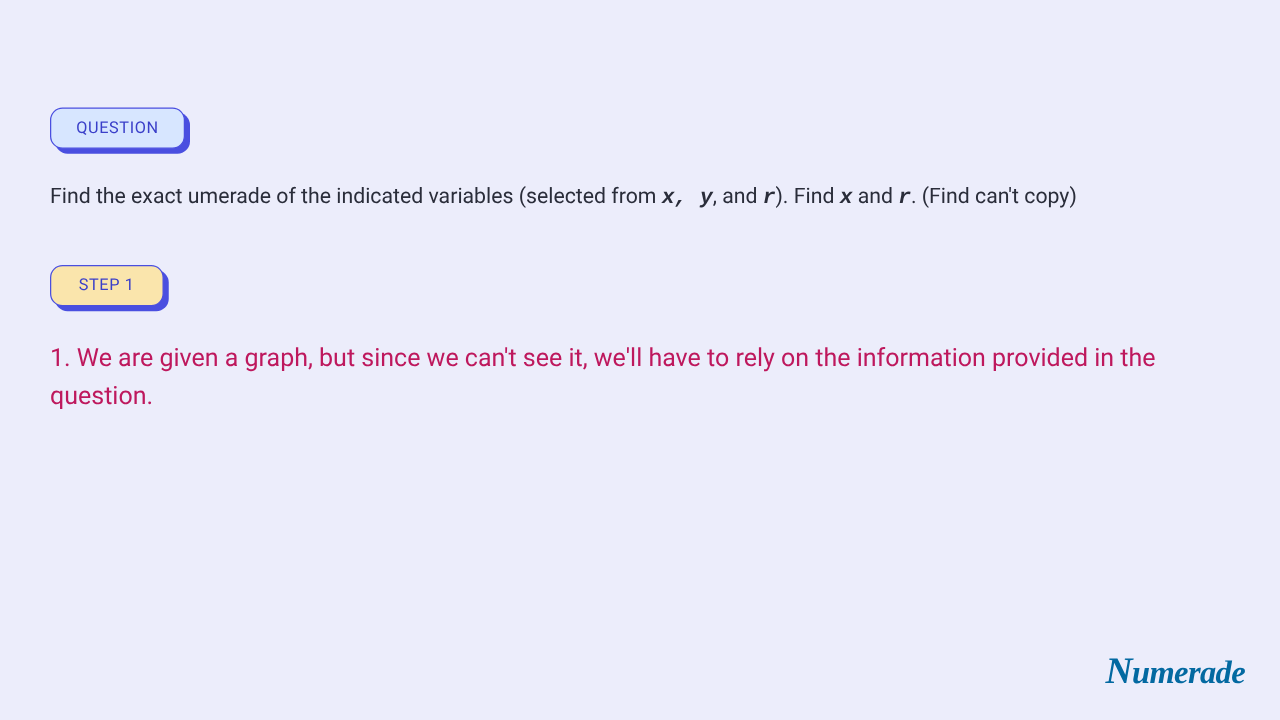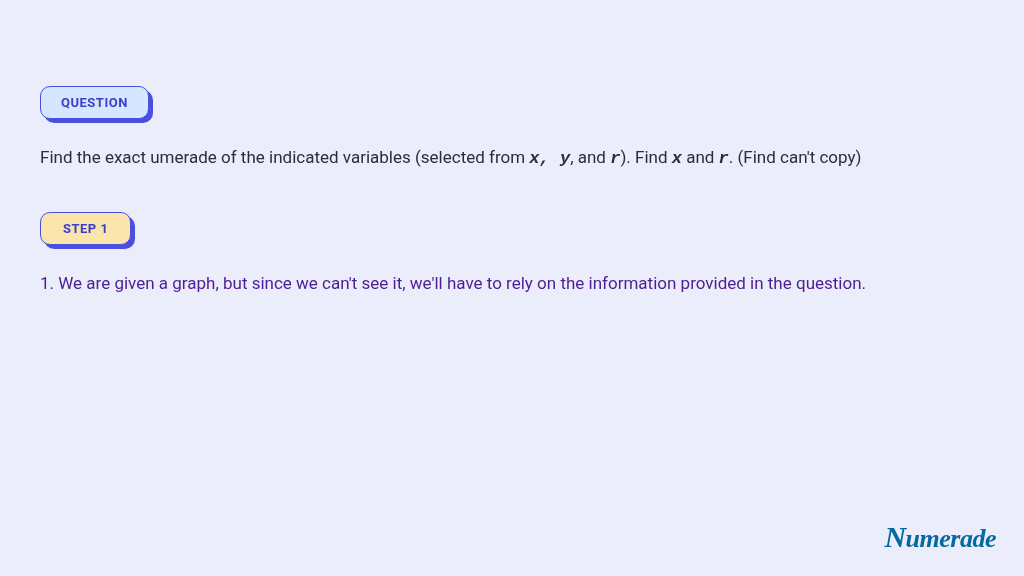--- a/index.html
+++ b/index.html
@@ -12,21 +12,21 @@
     overflow: hidden;
   }
   .content {
     padding: 86px 40px 0 40px;
   }
   .badge {
     display: inline-block;
     padding: 8px 20px;
     border-radius: 10px;
     font-size: 13px;
-    font-weight: 700;
+    font-weight: 400;
     letter-spacing: 0.5px;
     color: #3a3fc9;
     position: relative;
     margin-bottom: 26px;
   }
   .badge-question {
     background: #d7e6ff;
     border: 1.5px solid #4a4fe0;
     box-shadow: 4px 4px 0 #4a4fe0;
   }
@@ -36,22 +36,22 @@
     box-shadow: 4px 4px 0 #4a4fe0;
     padding: 8px 22px;
   }
   .question-text {
     font-size: 17px;
     color: #2a2d3a;
     line-height: 1.5;
     margin-bottom: 40px;
   }
   .step-text {
-    font-size: 17px;
-    color: #4c1d95;
+    font-size: 20px;
+    color: #be185d;
     line-height: 1.5;
   }
   .mathvar {
     font-family: Liberation Mono, monospace;
     font-style: italic;
     font-weight: 700;
   }
   .logo {
     position: absolute;
     right: 28px;

